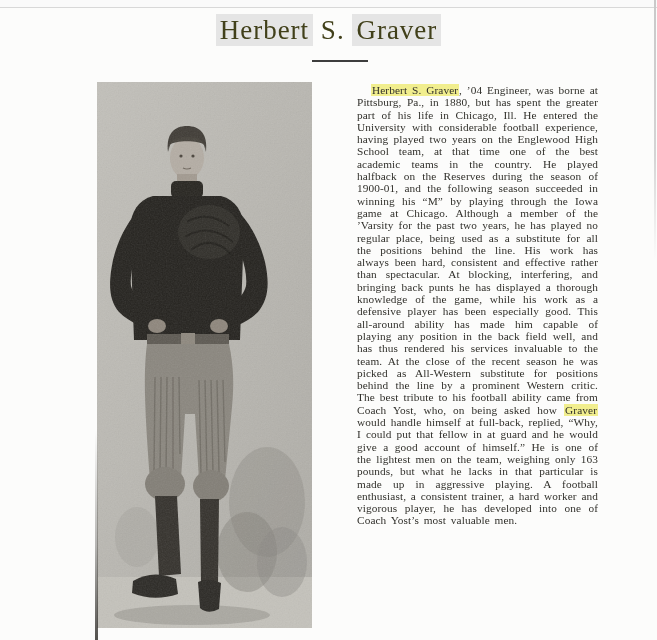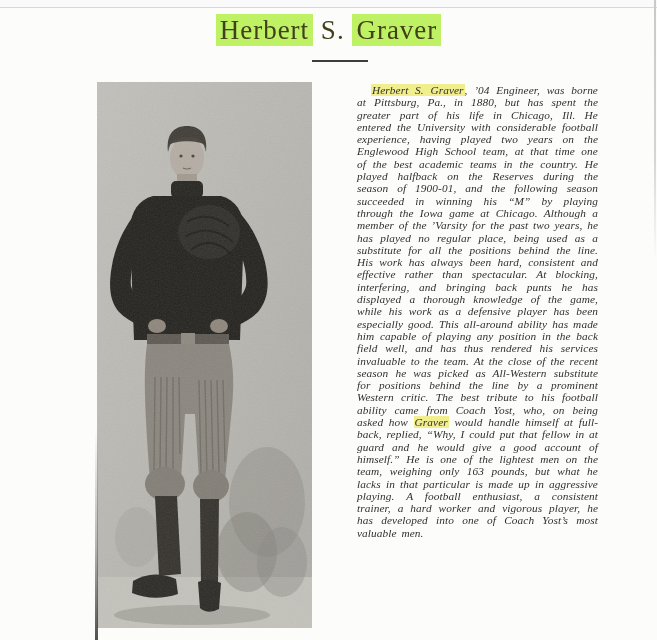--- a/index.html
+++ b/index.html
@@ -20,40 +20,40 @@
   }
   .title{
     position:absolute;top:15px;left:0;width:657px;
     text-align:center;
     font-size:27px;
     letter-spacing:1px;
     font-weight:normal;
     color:#41401a;
     white-space:pre;
   }
-  .title .hl{background:#bef264;padding:1px 4px;}
+  .title .hl{background:#e5e5e5;padding:1px 4px;}
   .title-underline{
     position:absolute;top:60px;left:312px;width:56px;height:2px;
     background:#3d3d3d;
   }
   .photo{
     position:absolute;top:82px;left:97px;width:215px;height:546px;
     background:#bab8b2;
   }
   .photo svg{display:block;}
   .article{
     position:absolute;top:84px;left:357px;width:241px;
     font-size:11.3px;
     line-height:12.3px;
     letter-spacing:0.1px;
     word-spacing:1.8px;
     text-align:justify;
     color:#31302b;
   }
-  .article p{margin:0;text-indent:14px;font-style:italic;}
+  .article p{margin:0;text-indent:14px;}
   .article .hl{background:#f1ee8e;padding:0 1px;}
   .scan-artifact{
     position:absolute;top:430px;left:95px;width:3px;height:210px;
     background:linear-gradient(to bottom, rgba(50,48,44,0) 0%, rgba(50,48,44,0.35) 55%, rgba(40,38,34,0.8) 100%);
   }
 </style>
 </head>
 <body>
 
 <div class="page">

